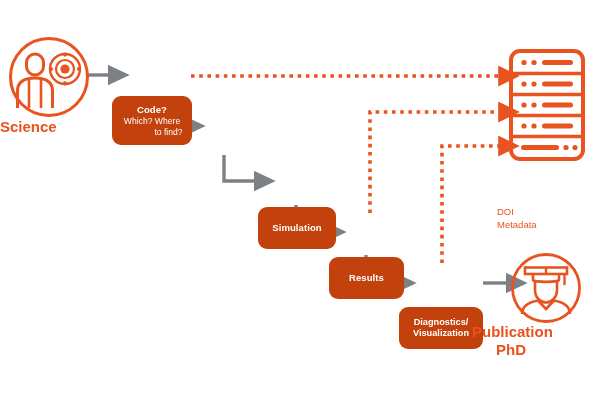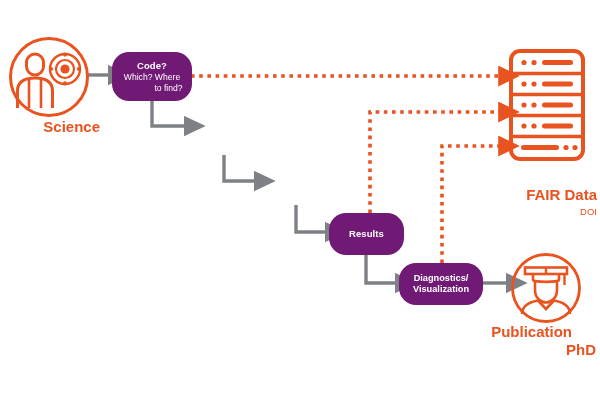--- a/index.html
+++ b/index.html
@@ -17,50 +17,51 @@
   }
   #svg-layer {
     position: absolute;
     left: 0;
     top: 0;
     width: 600px;
     height: 400px;
   }
   .node-box {
     position: absolute;
-    background: #701a75;
-    border-radius: 17px;
+    background: #c2410c;
+    border-radius: 9px;
     color: #ffffff;
     display: flex;
     flex-direction: column;
     align-items: center;
     justify-content: center;
     text-align: center;
     line-height: 1.18;
     box-sizing: border-box;
     z-index: 3;
+    margin-top: 44px;
   }
   .node-title {
     font-weight: bold;
     font-size: 9.5px;
     letter-spacing: 0.1px;
   }
   .node-sub {
     font-size: 8.6px;
     font-weight: normal;
     margin-top: 1px;
   }
   .node-title-2 {
     font-weight: bold;
     font-size: 9.2px;
     line-height: 1.25;
   }
   .caption {
     position: absolute;
-    text-align: right;
+    text-align: left;
     color: #E8531F;
     z-index: 4;
   }
   .cap-strong {
     font-weight: bold;
     font-size: 15px;
   }
   .cap-small {
     font-size: 9.5px;
     line-height: 1.35;
@@ -153,20 +154,23 @@
   </div>
   <div class="caption cap-strong" style="left:0px; top:118px; width:100px;">Science</div>
 
   <div class="node-box" style="left:112px; top:52px; width:80px; height:49px;">
     <div class="node-title">Code?</div>
     <div class="node-sub">Which? Where</div>
     <div class="node-sub" style="margin-top:0;padding-left:33px;">to find?</div>
   </div>
 
 
+  <div class="node-box" style="left:258px; top:163px; width:78px; height:42px;">
+    <div class="node-title">Simulation</div>
+  </div>
 
   <div class="node-box" style="left:329px; top:213px; width:75px; height:42px;">
     <div class="node-title">Results</div>
   </div>
 
   <div class="node-box" style="left:399px; top:263px; width:84px; height:42px;">
     <div class="node-title-2">Diagnostics/</div>
     <div class="node-title-2">Visualization</div>
   </div>
 
@@ -192,22 +196,22 @@
 
       <circle cx="16" cy="78" r="2.6" fill="#E8531F"></circle>
       <circle cx="26" cy="78" r="2.6" fill="#E8531F"></circle>
       <rect x="34" y="75.5" width="31" height="5" rx="2.5" fill="#E8531F"></rect>
 
       <rect x="13" y="97" width="38" height="5" rx="2.5" fill="#E8531F"></rect>
       <circle cx="58" cy="99.5" r="2.6" fill="#E8531F"></circle>
       <circle cx="67" cy="99.5" r="2.6" fill="#E8531F"></circle>
     </svg>
   </div>
-  <div class="caption cap-strong" style="left:497px; top:186px; width:100px;">FAIR Data</div>
   <div class="caption cap-small" style="left:497px; top:206px; width:100px;">DOI</div>
+  <div class="caption cap-small" style="left:497px; top:219px; width:100px;">Metadata</div>
 
   <div class="icon-wrap" style="left:510px; top:252px; width:72px; height:72px;">
     <svg viewBox="0 0 72 72" width="72" height="72">
       <circle cx="36" cy="36" r="33.5" fill="none" stroke="#E8531F" stroke-width="2.8"></circle>
 
       <rect x="15" y="15.5" width="42" height="6.5" fill="none" stroke="#E8531F" stroke-width="2.6"></rect>
       <line x1="36" y1="15.5" x2="36" y2="22" stroke="#E8531F" stroke-width="2.4"></line>
 
       <path d="M23,22 L23,28 C23,30.5 49,30.5 49,28 L49,22" fill="none" stroke="#E8531F" stroke-width="2.6"></path>
 

